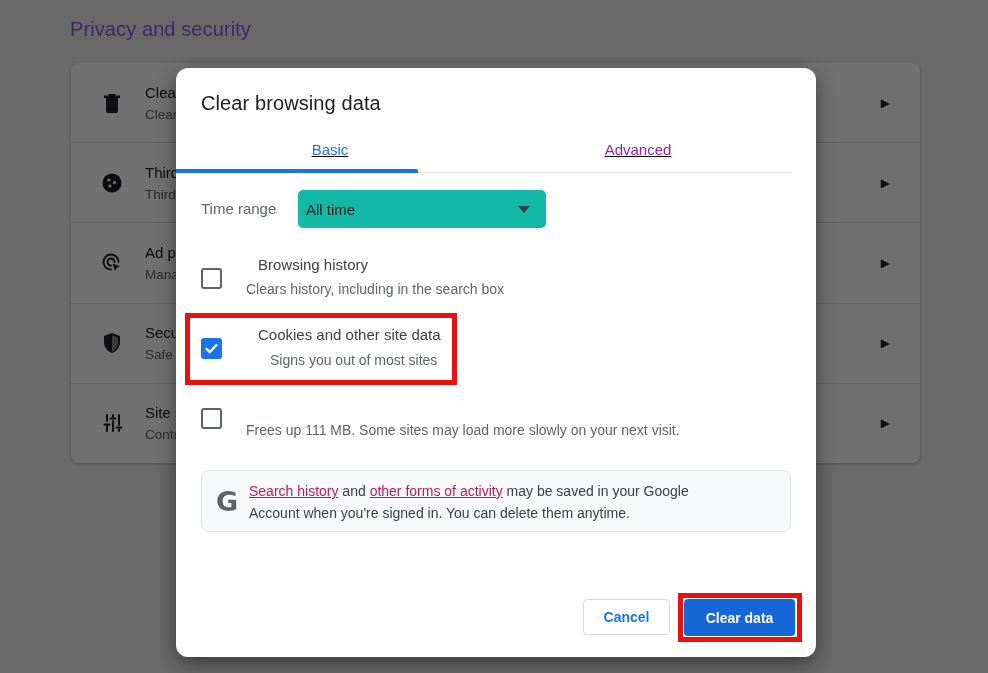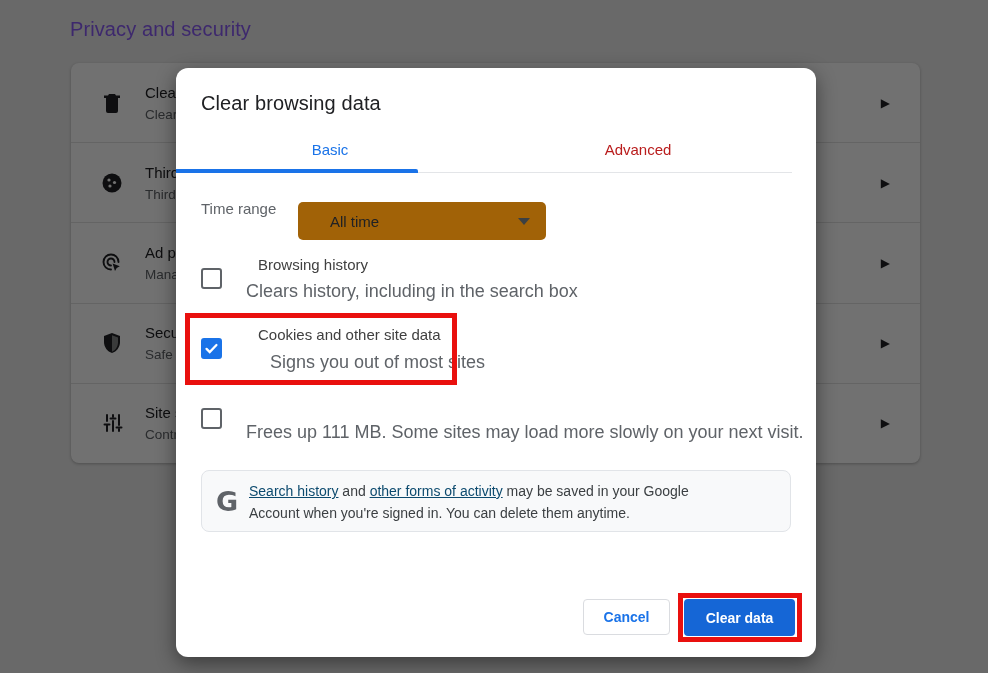--- a/index.html
+++ b/index.html
@@ -45,48 +45,48 @@
     position:absolute;left:176px;top:68px;width:640px;height:589px;z-index:2;
     background:#fff;border-radius:12px;
     box-shadow:0 6px 20px rgba(0,0,0,.45);
   }
   .dialog-title{
     position:absolute;left:25px;top:24px;
     font-size:20px;color:#202124;letter-spacing:.1px;
   }
   .tabs{
     position:absolute;left:0;top:58px;width:616px;height:47px;
-    display:flex;border-bottom:1px solid #e3e5e8;box-sizing:border-box;
+    display:flex;border-bottom:1px solid #e3e5e8;box-sizing:border-box;text-decoration:underline;
   }
   .tab{
     flex:1;display:flex;align-items:center;justify-content:center;
     font-size:15px;font-weight:500;cursor:pointer;
   }
   .tab.active{color:#1a73e8;}
-  .tab.inactive{color:#b91c1c;}
+  .tab.inactive{color:#a21caf;}
   .tab-indicator{
     position:absolute;left:0;top:101px;width:242px;height:4px;
     background:#1a73e8;border-radius:0 2px 0 0;z-index:3;
   }
   .tr-label{
     position:absolute;left:25px;top:122px;height:38px;line-height:38px;
     font-size:15px;color:#5f6368;
   }
   .dropdown{
     position:absolute;left:122px;top:122px;width:248px;height:38px;
-    background:#a16207;border-radius:5px;cursor:pointer;
-    display:flex;align-items:center;box-sizing:border-box;padding:0 16px 0 32px;margin-top:12px;
+    background:#14b8a6;border-radius:5px;cursor:pointer;
+    display:flex;align-items:center;box-sizing:border-box;padding:0 16px 0 8px;
   }
   .dropdown-value{flex:1;font-size:15px;color:#202124;}
   .dd-caret{
     width:0;height:0;border-left:6px solid transparent;border-right:6px solid transparent;
     border-top:7px solid #3c4043;
   }
   .opt-label{position:absolute;font-size:15px;color:#404040;left:82px;white-space:nowrap;}
-  .opt-sub{position:absolute;font-size:18px;color:#5f6368;left:70px;white-space:nowrap;}
+  .opt-sub{position:absolute;font-size:14px;color:#5f6368;left:70px;white-space:nowrap;}
   .cb{
     position:absolute;left:25px;width:21px;height:21px;box-sizing:border-box;
     border:2px solid #5f6368;border-radius:3px;background:#fff;cursor:pointer;
   }
   .cb svg{display:none;width:17px;height:17px;margin:0;}
   .cb.checked{background:#1a73e8;border-color:#1a73e8;}
   .cb.checked svg{display:block;}
   .annotation{
     position:absolute;border:5px solid #e9100e;box-sizing:border-box;z-index:5;
     pointer-events:none;
@@ -95,21 +95,21 @@
     position:absolute;left:25px;top:402px;width:590px;height:62px;
     background:#f8f9fa;border:1px solid #e1e4e8;border-radius:8px;box-sizing:border-box;
   }
   .g-icon{
     position:absolute;left:14px;top:50%;transform:translateY(-50%);
     font-size:27px;font-weight:700;color:#5f6368;font-family:"DejaVu Sans",sans-serif;
   }
   .g-text{
     position:absolute;left:47px;top:9px;font-size:14px;line-height:22px;color:#3c4043;
   }
-  .g-text a{color:#0c4a6e;text-decoration:underline;cursor:pointer;}
+  .g-text a{color:#be185d;text-decoration:underline;cursor:pointer;}
   .btn{
     position:absolute;border-radius:4px;font-size:14px;font-weight:700;cursor:pointer;
     display:flex;align-items:center;justify-content:center;box-sizing:border-box;
     font-family:"Liberation Sans","DejaVu Sans",sans-serif;
   }
   .btn-cancel{
     left:407px;top:531px;width:87px;height:36px;
     background:#fff;border:1px solid #dadce0;color:#1a73e8;
   }
   .btn-confirm{

